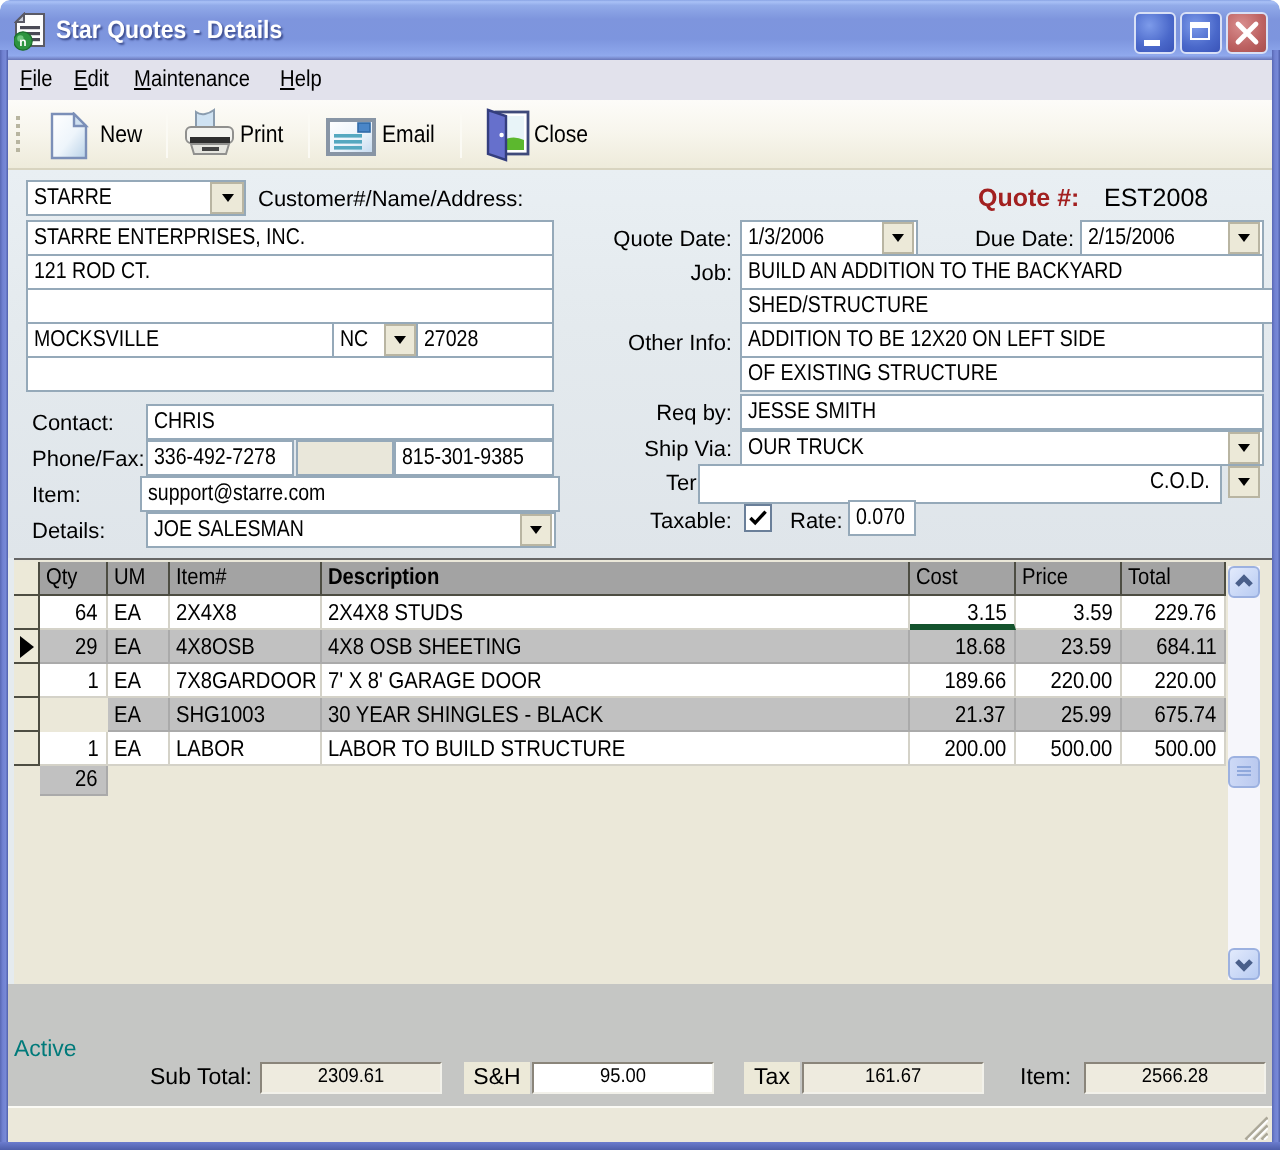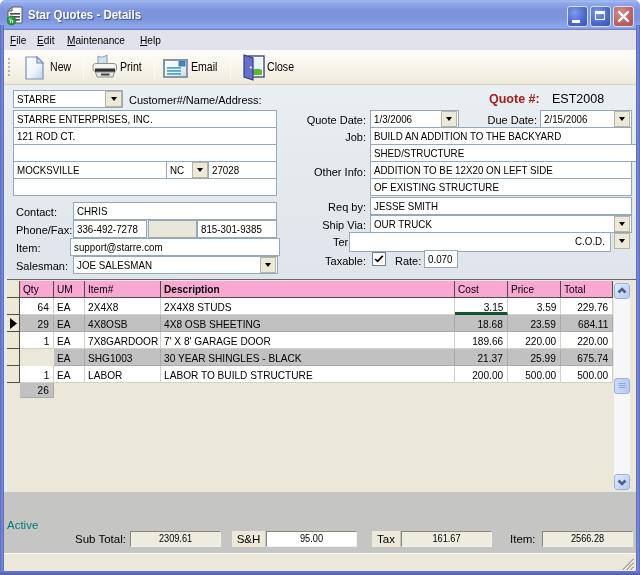--- a/index.html
+++ b/index.html
@@ -21,21 +21,21 @@
 .tlabel{position:absolute;font-size:12px;color:#000;top:0;height:35px;line-height:35px;}
 
 #form{left:4px;top:85px;width:632px;height:194px;background:linear-gradient(180deg,#e9eff3 0%,#e4eaee 40%,#dfe5ea 100%);}
 .lab{position:absolute;font-size:11px;color:#000;white-space:nowrap;}
 .tb{position:absolute;background:#fff;border:1px solid #95a9b9;font-size:11.5px;color:#000;padding-left:3px;white-space:nowrap;overflow:hidden;}
 .rlab{text-align:right;}
 .dbtn{position:absolute;background:#ece9d8;border:1px solid #b9b5a2;}
 .dbtn:after{content:"";position:absolute;left:50%;top:50%;margin-left:-3px;margin-top:-2px;border-left:3.5px solid transparent;border-right:3.5px solid transparent;border-top:4px solid #000;}
 
 #grid{left:7px;top:279px;width:629px;height:213px;background:#ebe8d9;border-top:1px solid #666;}
-.gh{position:absolute;top:1px;height:17px;background:#f9a8d4;border-right:1px solid #4d4d42;border-bottom:1px solid #4d4d42;font-size:11.5px;line-height:16px;padding-left:3px;color:#000;}
+.gh{position:absolute;top:1px;height:17px;background:#a3a3a3;border-right:1px solid #4d4d42;border-bottom:1px solid #4d4d42;font-size:11.5px;line-height:16px;padding-left:3px;color:#000;}
 .cell{position:absolute;font-size:11.5px;line-height:19px;white-space:nowrap;overflow:hidden;padding-left:3px;}
 .num{text-align:right;padding-right:4px;padding-left:0;}
 .rowhdr{position:absolute;left:0;width:13px;background:#ece9d8;border-right:1px solid #4d4d42;border-bottom:1px solid #4d4d42;}
 
 #sbtrack{position:absolute;left:607px;top:3px;width:16px;height:207px;background:#f6f6fb;}
 .sbtn{position:absolute;left:607px;width:16px;height:16px;background:linear-gradient(135deg,#e2eafc,#b8cbf2);border:1px solid #9cb1e0;border-radius:3px;}
 
 #grayband{left:4px;top:492px;width:632px;height:61px;background:#c5c6c4;}
 #statusbar{left:4px;top:553px;width:632px;height:18px;background:#ebe8da;border-top:1px solid #fbfaf5;}
 .blab{position:absolute;font-size:11.5px;color:#000;white-space:nowrap;}
@@ -156,21 +156,21 @@
     <div class="tb" style="left:9px;top:93px;width:264px;height:18px;line-height:16px;"></div>
 
     <span class="lab" style="left:12px;top:121px;">Contact:</span>
     <div class="tb" style="left:69px;top:117px;width:204px;height:18px;line-height:16px;"><span class="v">CHRIS</span></div>
     <span class="lab" style="left:12px;top:139px;">Phone/Fax:</span>
     <div class="tb" style="left:69px;top:135px;width:74px;height:18px;line-height:16px;"><span class="v">336-492-7278</span></div>
     <div class="tb" style="left:144px;top:135px;width:49px;height:18px;line-height:16px;background:#e9e7da;"></div>
     <div class="tb" style="left:193px;top:135px;width:80px;height:18px;line-height:16px;"><span class="v">815-301-9385</span></div>
     <span class="lab" style="left:12px;top:157px;">Item:</span>
     <div class="tb" style="left:66px;top:153px;width:210px;height:18px;line-height:16px;"><span class="v">support@starre.com</span></div>
-    <span class="lab" style="left:12px;top:175px;">Salesman:</span>
+    <span class="lab" style="left:12px;top:175px;">Details:</span>
     <div class="tb" style="left:69px;top:171px;width:205px;height:18px;line-height:16px;"><span class="v">JOE SALESMAN</span></div>
     <div class="dbtn" style="left:256px;top:172px;width:16px;height:16px;"></div>
 
     <span class="lab rlab" style="left:264px;top:29px;width:98px;">Quote Date:</span>
     <div class="tb" style="left:366px;top:25px;width:89px;height:18px;line-height:16px;"><span class="v">1/3/2006</span></div>
     <div class="dbtn" style="left:437px;top:26px;width:16px;height:16px;"></div>
     <span class="lab rlab" style="left:435px;top:29px;width:98px;">Due Date:</span>
     <div class="tb" style="left:536px;top:25px;width:92px;height:18px;line-height:16px;"><span class="v">2/15/2006</span></div>
     <div class="dbtn" style="left:610px;top:26px;width:16px;height:16px;"></div>
     <span class="lab rlab" style="left:264px;top:46px;width:98px;">Job:</span>

